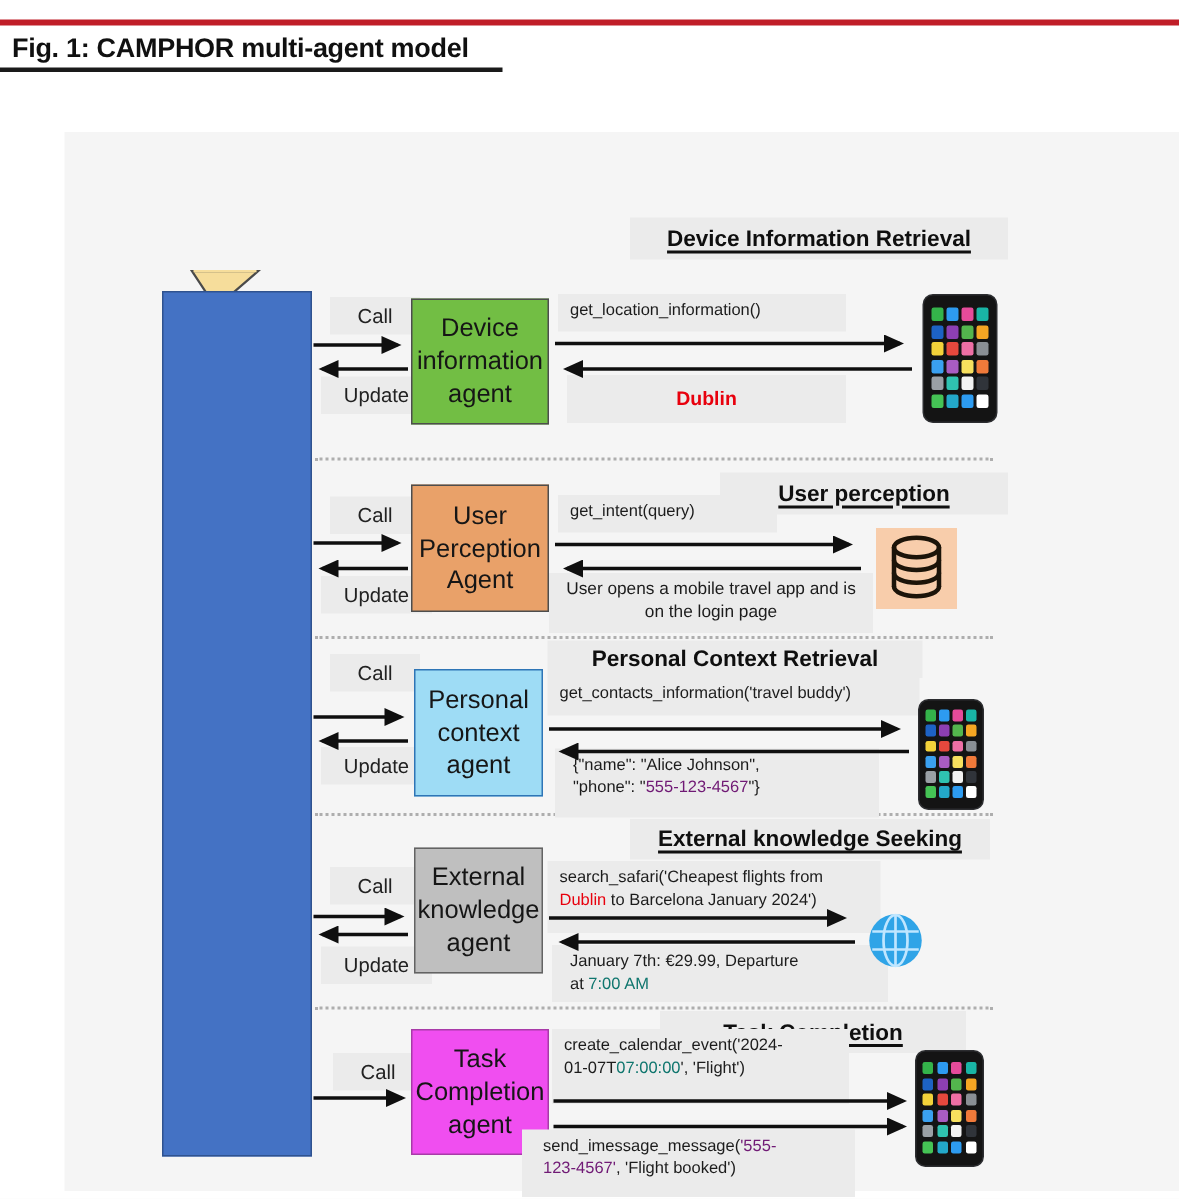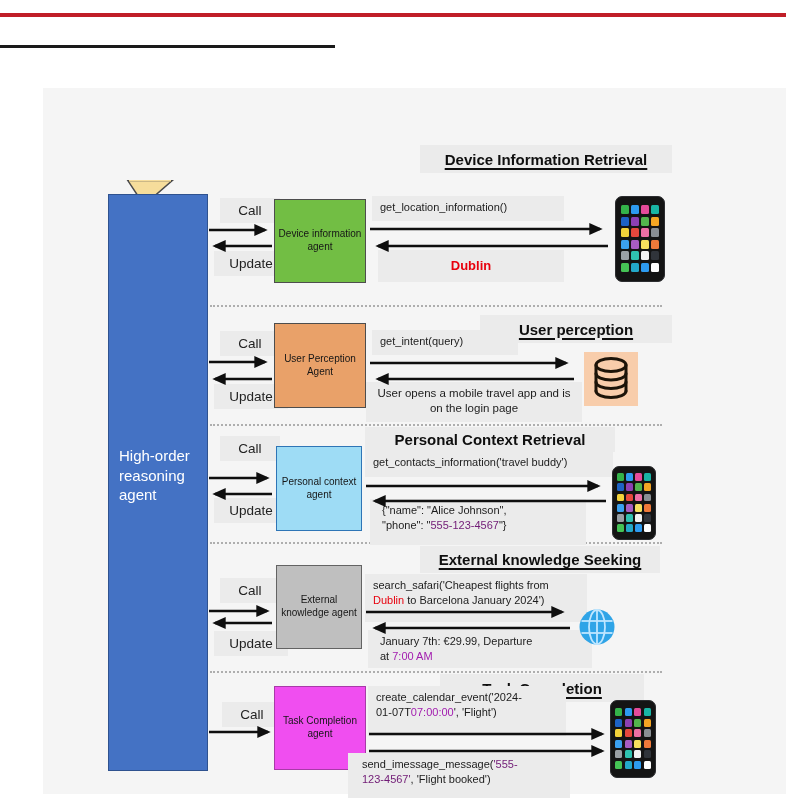--- a/index.html
+++ b/index.html
@@ -9,54 +9,54 @@
   .top-rule{left:0;top:13px;width:786px;height:4px;background:#c01e28;}
   .caption{left:8px;top:22px;font-size:18px;font-weight:bold;letter-spacing:-0.2px;color:#101010;}
   .caption-rule{left:0;top:45px;width:335px;height:2.5px;background:#1a1a1a;}
   .diagram-bg{left:43px;top:88px;width:743px;height:706px;background:#f5f5f5;}
   .bubble{left:85px;top:91px;width:316px;height:90px;background:#f6dd9b;border:1.5px solid #4a4a4a;
           border-radius:18px;display:flex;align-items:center;justify-content:center;text-align:center;
           font-size:12.5px;line-height:1.38;padding:4px 14px;box-sizing:border-box;color:#111;}
   .orch{left:108px;top:194px;width:100px;height:577px;background:#4472c4;border:1.5px solid #2f528f;box-sizing:border-box;}
   .orch-label{left:119px;top:446px;width:86px;color:#ffffff;font-size:15px;line-height:1.3;}
   .agent{border:1.5px solid #4d4d4d;box-sizing:border-box;display:flex;align-items:center;justify-content:center;
-         text-align:center;font-size:10px;line-height:1.28;color:#161616;}
+         text-align:center;font-size:17px;line-height:1.28;color:#161616;}
   .lbl{background:#ebebeb;display:flex;align-items:center;justify-content:center;font-size:13.5px;color:#222;}
   .hdr{background:#ebebeb;font-weight:bold;font-size:15px;text-align:left;color:#0f0f0f;
        display:flex;align-items:center;justify-content:center;}
   .hdr .u{text-decoration:underline;text-decoration-thickness:2px;text-underline-offset:3px;}
   .note{background:#ebebeb;font-size:11px;line-height:1.34;padding:4px 8px;box-sizing:border-box;color:#1c1c1c;}
   .ctr{text-align:center;}
   .red{color:#e8000d;}
   .orange{color:#701a75;margin-top:24px;}
-  .purple{color:#a21caf;margin-top:36px;}
+  .purple{color:#0f766e;margin-top:36px;}
   .bold{font-weight:bold;}
   .dotted{border-top:2px dotted #aeaeae;width:452px;left:210px;height:0;}
   .arrows{left:0;top:0;pointer-events:none;}
   .phone{background:#141414;border:1.5px solid #2c2d30;border-radius:7px;padding:8px 5px 9px 5px;box-sizing:border-box;}
   .phone-apps{display:grid;grid-template-columns:repeat(4,1fr);gap:2.5px;height:100%;}
   .phone-apps div{border-radius:1.5px;}
   .db-bg{background:#f8cdab;display:flex;align-items:center;justify-content:center;}
 </style>
 </head>
 <body>
 
 <div class="page">
 
   <div class="abs top-rule"></div>
+  <div class="abs caption">Fig. 1: CAMPHOR multi-agent model</div>
   <div class="abs caption-rule"></div>
   <div class="abs diagram-bg"></div>
 
   <svg class="abs" style="left:108px;top:180px;" width="80" height="28">
     <polygon points="20,0.8 64,0.8 36,25" fill="#f6dd9b" stroke="#4a4a4a" stroke-width="1.5"></polygon>
     <line x1="21" y1="0" x2="63" y2="0" stroke="#f6dd9b" stroke-width="3"></line>
   </svg>
 
   <div class="abs orch"></div>
-  <div class="abs orch-label">High-order reasoning agent</div>
 
   <div class="abs dotted" style="top:305px;"></div>
   <div class="abs dotted" style="top:424px;"></div>
   <div class="abs dotted" style="top:542px;"></div>
   <div class="abs dotted" style="top:671px;"></div>
 
   <div>
     <div class="abs hdr" style="left:420px;top:145px;width:252px;height:28px;">
       <span class="u">Device Information Retrieval</span>
       </div>

